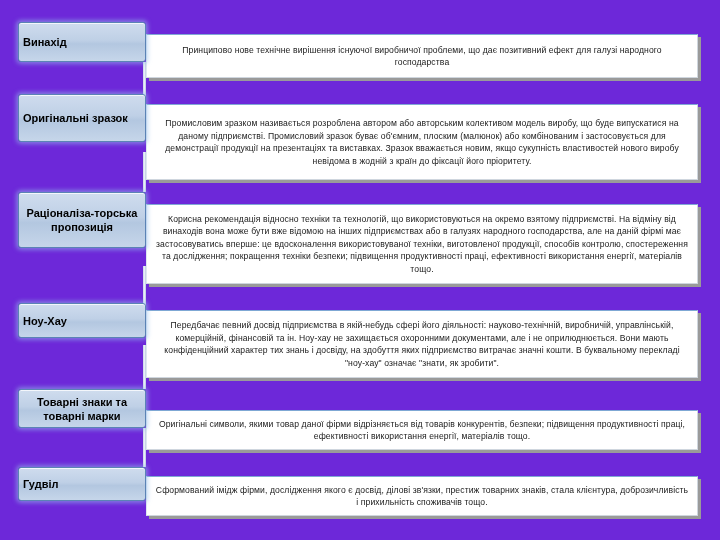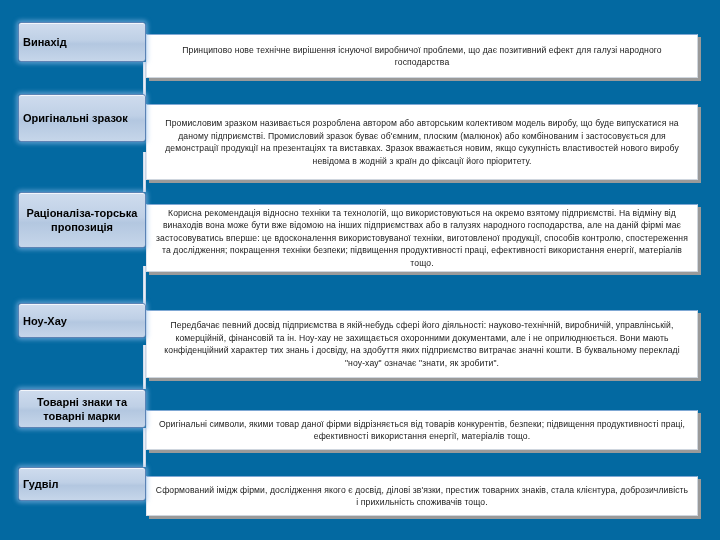--- a/index.html
+++ b/index.html
@@ -11,21 +11,21 @@
     height: 540px;
     background: #ffffff;
     font-family: "Liberation Sans", sans-serif;
     overflow: hidden;
   }
 
   #slide {
     position: relative;
     width: 720px;
     height: 540px;
-    background: #0369a1;
+    background: #6d28d9;
   }
 
   
   .row {
     position: absolute;
     left: 0;
     width: 720px;
   }
 
   
@@ -125,21 +125,21 @@
     <div class="desc-panel" style="top:104px;height:76px;">
       <span class="desc-text">Промисловим зразком називається розроблена автором або авторським колективом модель виробу, що буде випускатися на даному підприємстві. Промисловий зразок буває об'ємним, плоским (малюнок) або комбінованим і застосовується для  демонстрації продукції на презентаціях та виставках. Зразок вважається новим, якщо сукупність властивостей нового виробу невідома в жодній з країн до фіксації його пріоритету.</span>
     </div>
     <div class="label-box" style="top:94px;height:48px;">
       <span>Оригінальні зразок</span>
     </div>
   </div>
 
   <div class="row" style="top:0px;">
     <div class="stub" style="top:232px;"></div>
-    <div class="desc-panel" style="top:204px;height:68px;">
+    <div class="desc-panel" style="top:204px;height:80px;">
       <span class="desc-text">Корисна рекомендація відносно техніки та технологій, що використовуються на окремо взятому підприємстві. На відміну від винаходів вона може  бути вже відомою на інших підприємствах або в галузях народного господарства, але на даній фірмі має застосовуватись вперше: це вдосконалення використовуваної техніки, виготовленої продукції, способів контролю, спостереження та дослідження; покращення техніки безпеки; підвищення продуктивності праці, ефективності використання енергії, матеріалів тощо.</span>
     </div>
     <div class="label-box" style="top:192px;height:56px;">
       <span>Раціоналіза-торська пропозиція</span>
     </div>
   </div>
 
   <div class="row" style="top:0px;">
     <div class="stub" style="top:334px;"></div>
     <div class="desc-panel" style="top:310px;height:68px;">

